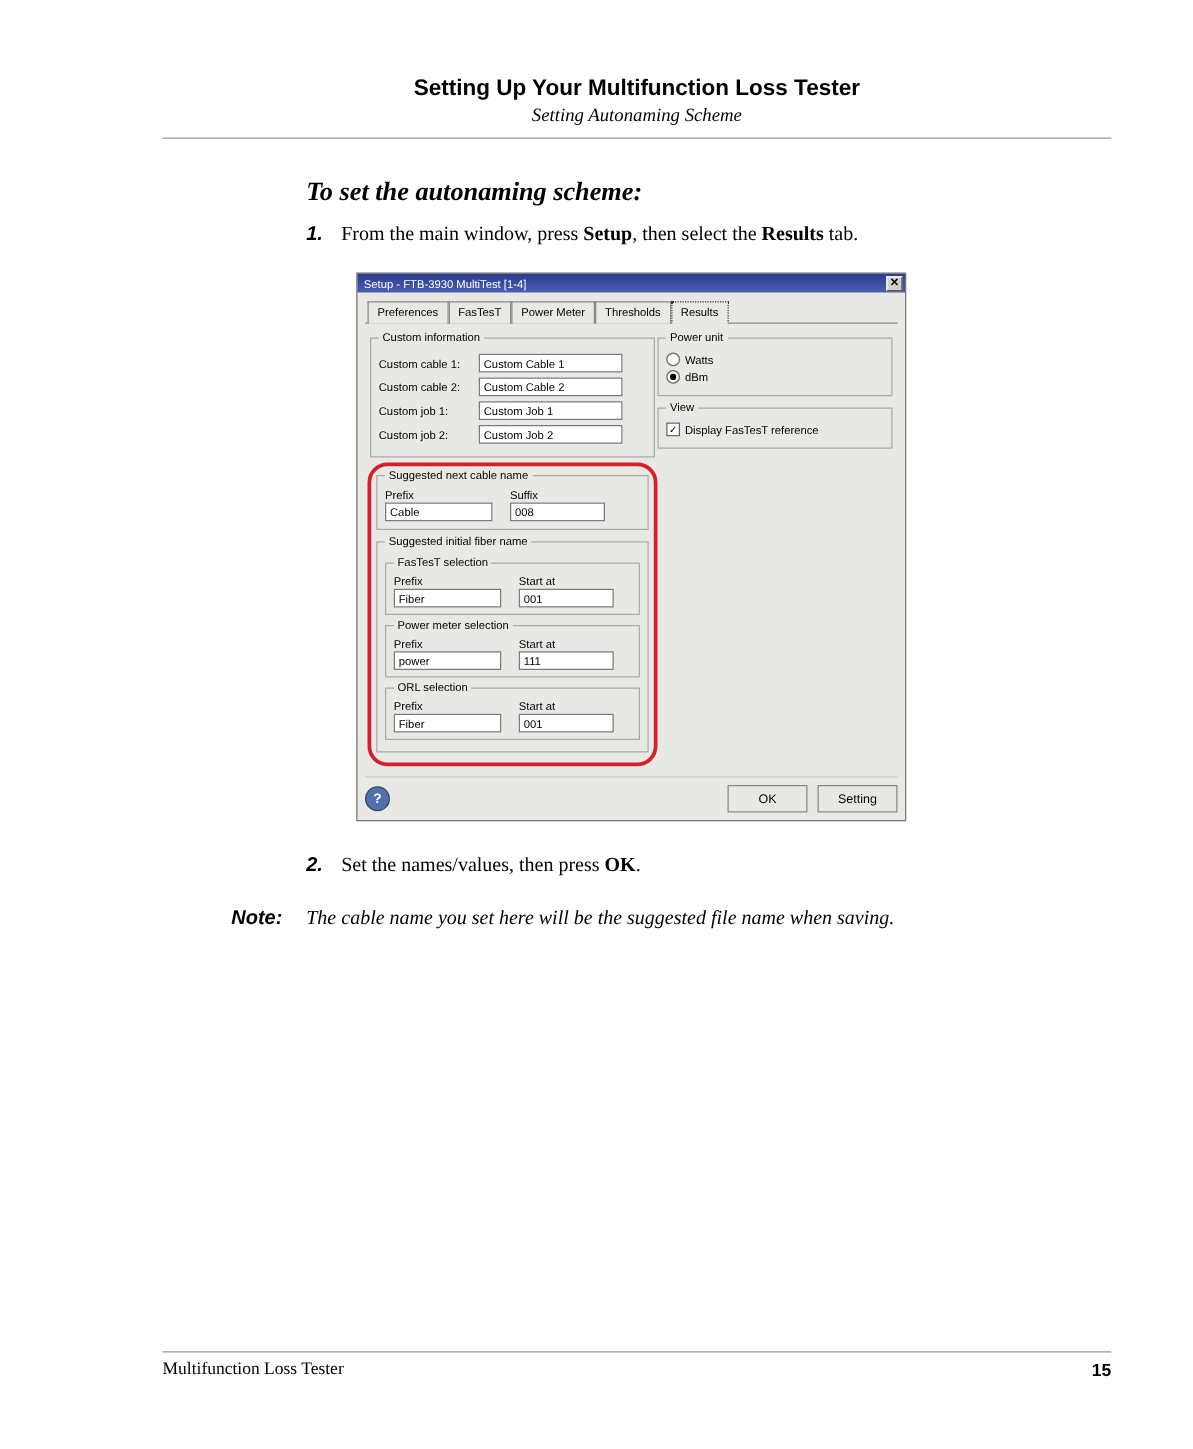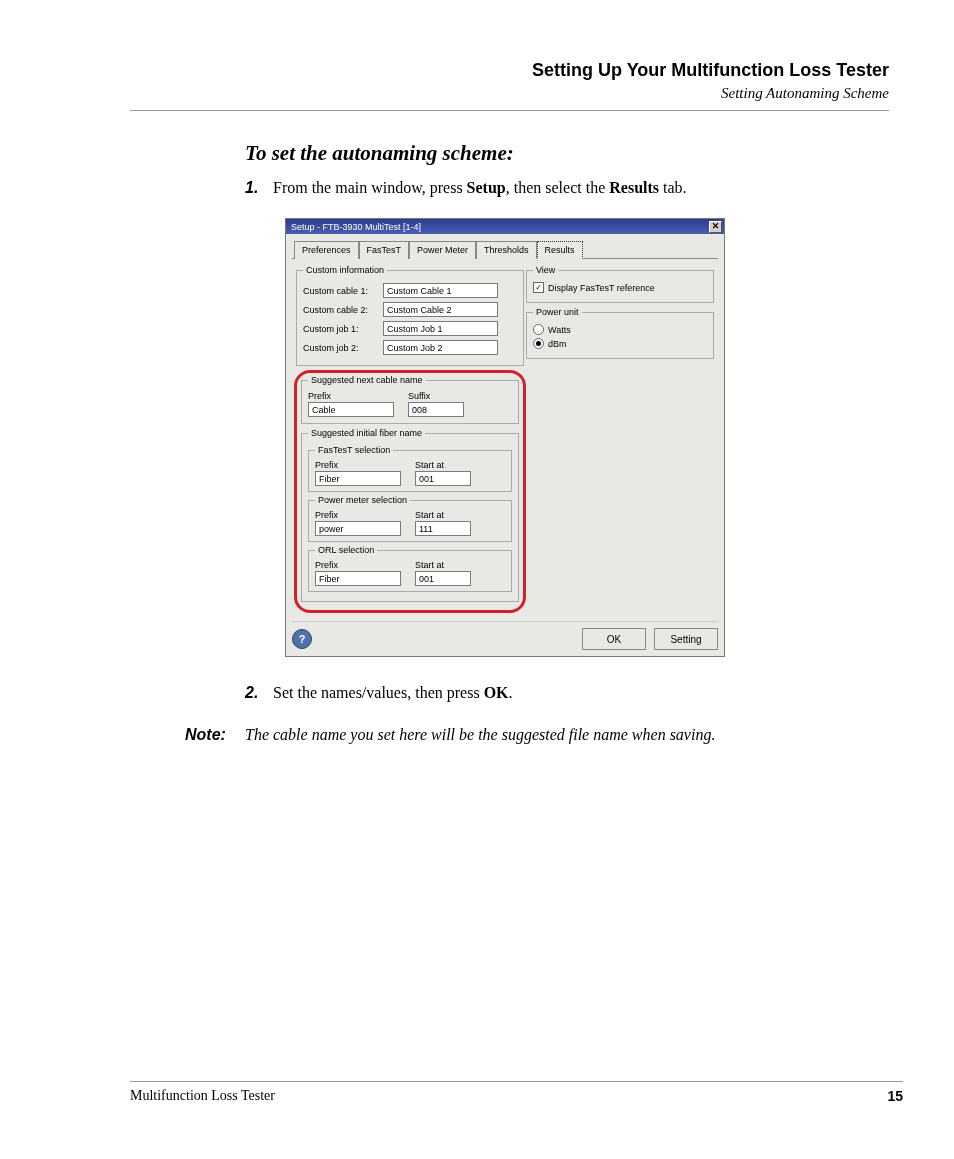--- a/index.html
+++ b/index.html
@@ -9,21 +9,21 @@
     background: #fff;
     color: #000;
     width: 954px;
     height: 1159px;
     position: relative;
   }
   .page {
     padding: 60px 65px 40px 130px;
   }
   .header {
-    text-align: right;
+    text-align: center;
     margin-bottom: 8px;
   }
   .header-title {
     font-family: Verdana, Arial, sans-serif;
     font-weight: bold;
     font-size: 18px;
   }
   .header-sub {
     font-style: italic;
     font-size: 15px;
@@ -151,21 +151,21 @@
     display: flex;
     margin: 2px 0 0 0;
   }
   .two-col-labels .a { width: 100px; }
   .two-col-inputs {
     display: flex;
     gap: 14px;
     margin-top: 1px;
   }
   .two-col-inputs .text-input { width: 86px; }
-  .two-col-inputs .text-input.short { width: 56px; }
+  .two-col-inputs .text-input.short { width: 76px; }
   .sub-fs {
     border: 1px solid #aaa;
     margin: 3px 0;
     padding: 3px 6px 5px 6px;
   }
   .sub-fs legend { font-size: 9px; padding: 0 3px; }
   .checkbox-row { display: flex; align-items: center; gap: 4px; margin: 3px 0; }
   .chk, .rdo {
     width: 11px; height: 11px; border: 1px solid #666; background: #fff;
     display: inline-flex; align-items: center; justify-content: center;
@@ -199,21 +199,21 @@
     background: #e8e8e4;
     border: 1px solid #888;
     font-size: 10px;
     display: flex; align-items: center; justify-content: center;
     margin-left: 8px;
   }
 
   .footer {
     position: absolute;
     bottom: 55px;
-    left: 130px; right: 51px;
+    left: 130px; right: 65px;
     display: flex;
     font-size: 14px;
     border-top: 1px solid #999;
     padding-top: 6px;
   }
   .footer .left { flex: 1; }
   .footer .right { font-weight: bold; font-family: Verdana, Arial, sans-serif; }
 </style>
 </head>
 <body>
@@ -320,39 +320,39 @@
                   <input class="text-input" value="Fiber" style="">
                   <input class="text-input short" value="001" style="">
                 </div>
               </fieldset>
             </fieldset>
           </div>
         </div>
 
         <div class="right-col">
           <fieldset class="win">
+            <legend>Power unit</legend>
+            <div class="checkbox-row">
+              <span class="rdo"></span>
+              <span>Watts</span>
+            </div>
+            <div class="checkbox-row">
+              <span class="rdo">
+                  <span class="dot"></span>
+                </span>
+              <span>dBm</span>
+            </div>
+          </fieldset>
+          <fieldset class="win">
             <legend>View</legend>
             <div class="checkbox-row">
               <span class="chk">
                   <span>✓</span>
                 </span>
               <span>Display FasTesT reference</span>
-            </div>
-          </fieldset>
-          <fieldset class="win">
-            <legend>Power unit</legend>
-            <div class="checkbox-row">
-              <span class="rdo"></span>
-              <span>Watts</span>
-            </div>
-            <div class="checkbox-row">
-              <span class="rdo">
-                  <span class="dot"></span>
-                </span>
-              <span>dBm</span>
             </div>
           </fieldset>
         </div>
       </div>
 
       <div class="button-bar">
         <div class="help-btn">?</div>
         <div class="spacer"></div>
         <div class="dlg-btn">OK</div>
         <div class="dlg-btn">Setting</div>

